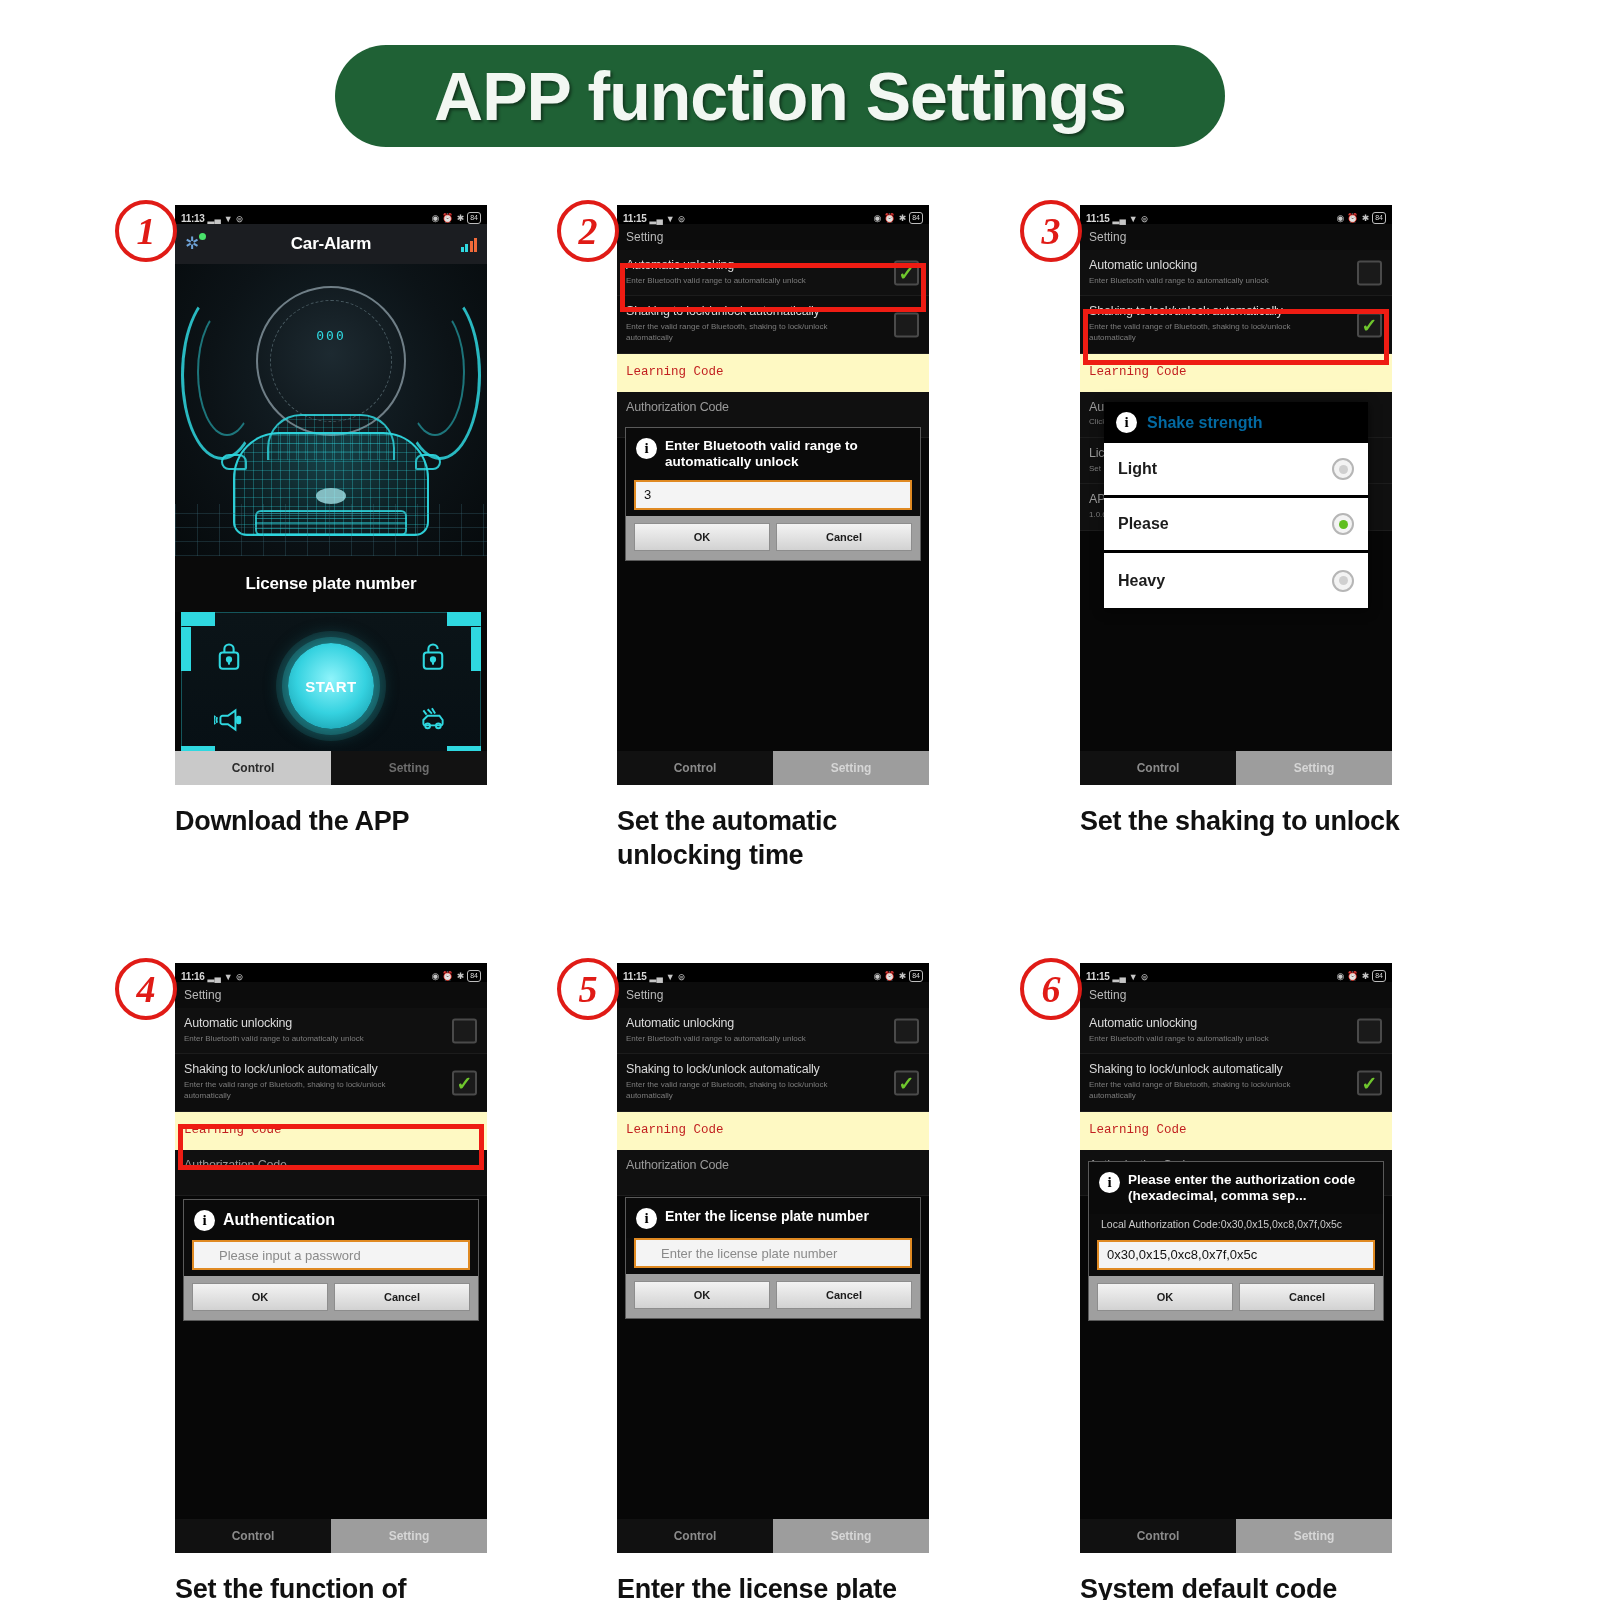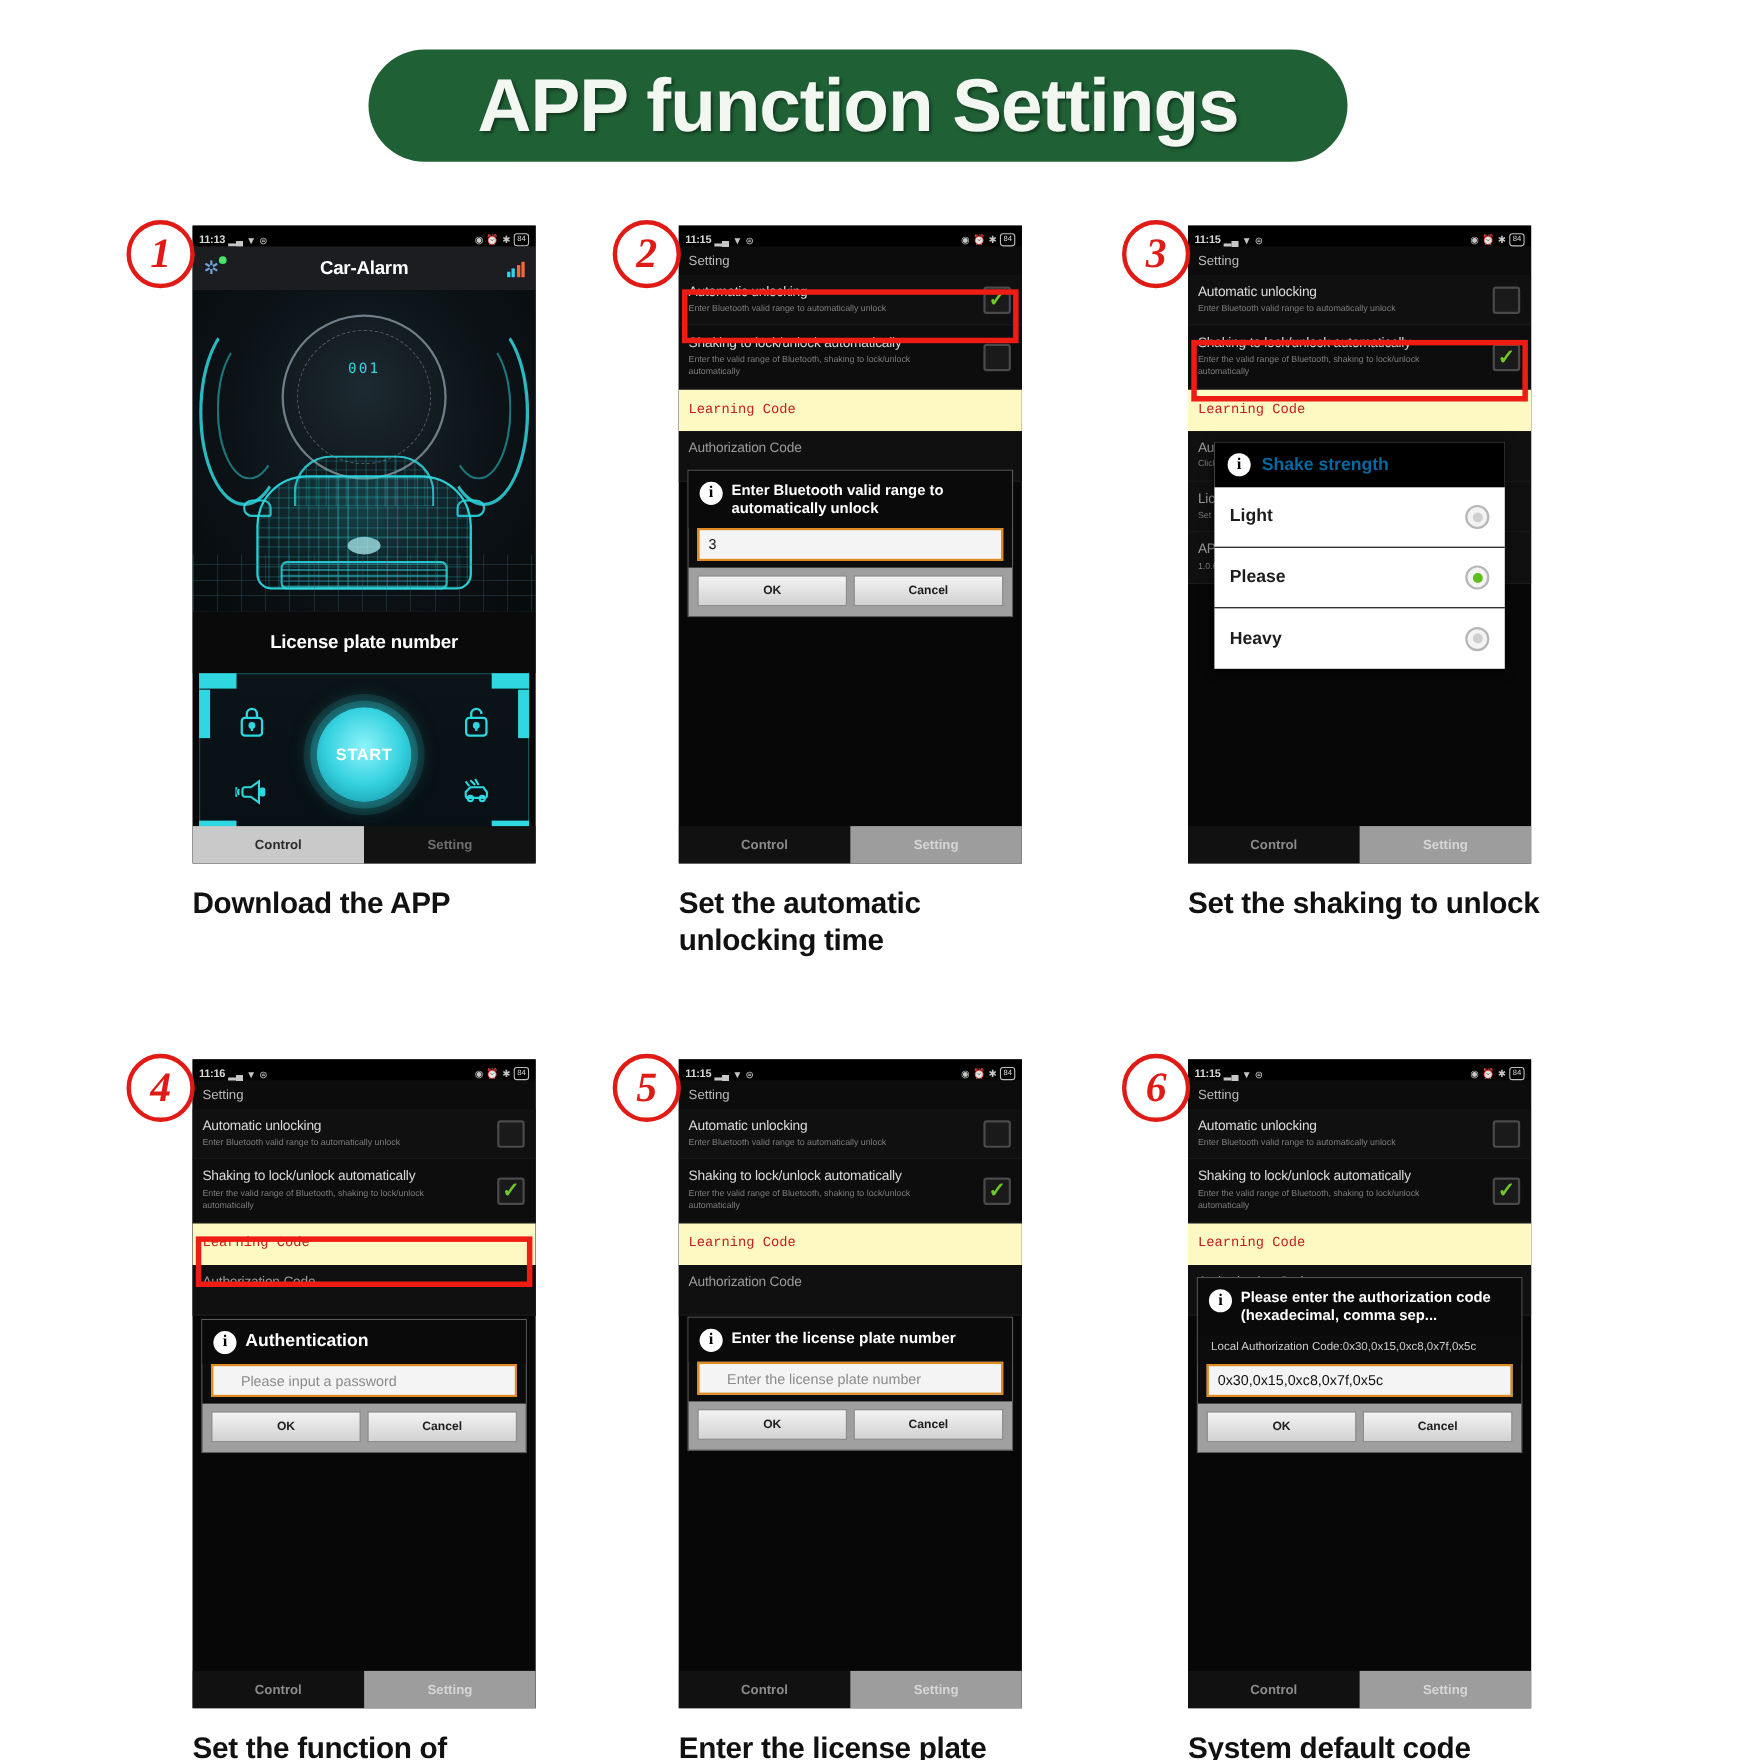--- a/index.html
+++ b/index.html
@@ -346,21 +346,21 @@
     z-index: 8;
     box-shadow: 0 2px 10px rgba(0,0,0,.6);
   }
   .rd-head {
     background: #000000; padding: 10px 12px;
     display: flex; align-items: center; gap: 10px;
   }
   .rd-title { color: #0369a1; font-size: 16px; font-weight: bold; }
   .rd-item {
     height: 55px; display: flex; align-items: center;
-    padding: 0 14px; border-bottom: 1px solid #000000;
+    padding: 0 14px; border-bottom: 3px solid #000000;
     color: #1c1c1c; font-size: 16px; font-weight: bold;
   }
   .rd-item:last-child { border-bottom: none; }
   .radio {
     margin-left: auto;
     width: 22px; height: 22px; border-radius: 50%;
     border: 2px solid #b6b6b6; background: #f3f3f3;
     display: flex; align-items: center; justify-content: center;
   }
   .radio .dot { width: 9px; height: 9px; border-radius: 50%; background: #cfcfcf; }
@@ -422,21 +422,21 @@
                 <i></i>
             </div>
           </div>
 
           <div class="hero">
             <div class="arcs-l"></div>
             <div class="arcs-r"></div>
             <div class="arcs-l2"></div>
             <div class="arcs-r2"></div>
             <div class="gauge"></div>
-            <div class="gauge-num">001</div>
+            <div class="gauge-num">000</div>
             <div class="car">
               <div class="car-roof"></div>
               <div class="mirror-l"></div>
               <div class="mirror-r"></div>
               <div class="car-body"></div>
               <div class="car-badge"></div>
               <div class="car-grill"></div>
             </div>
             <div class="floor"></div>
           </div>

